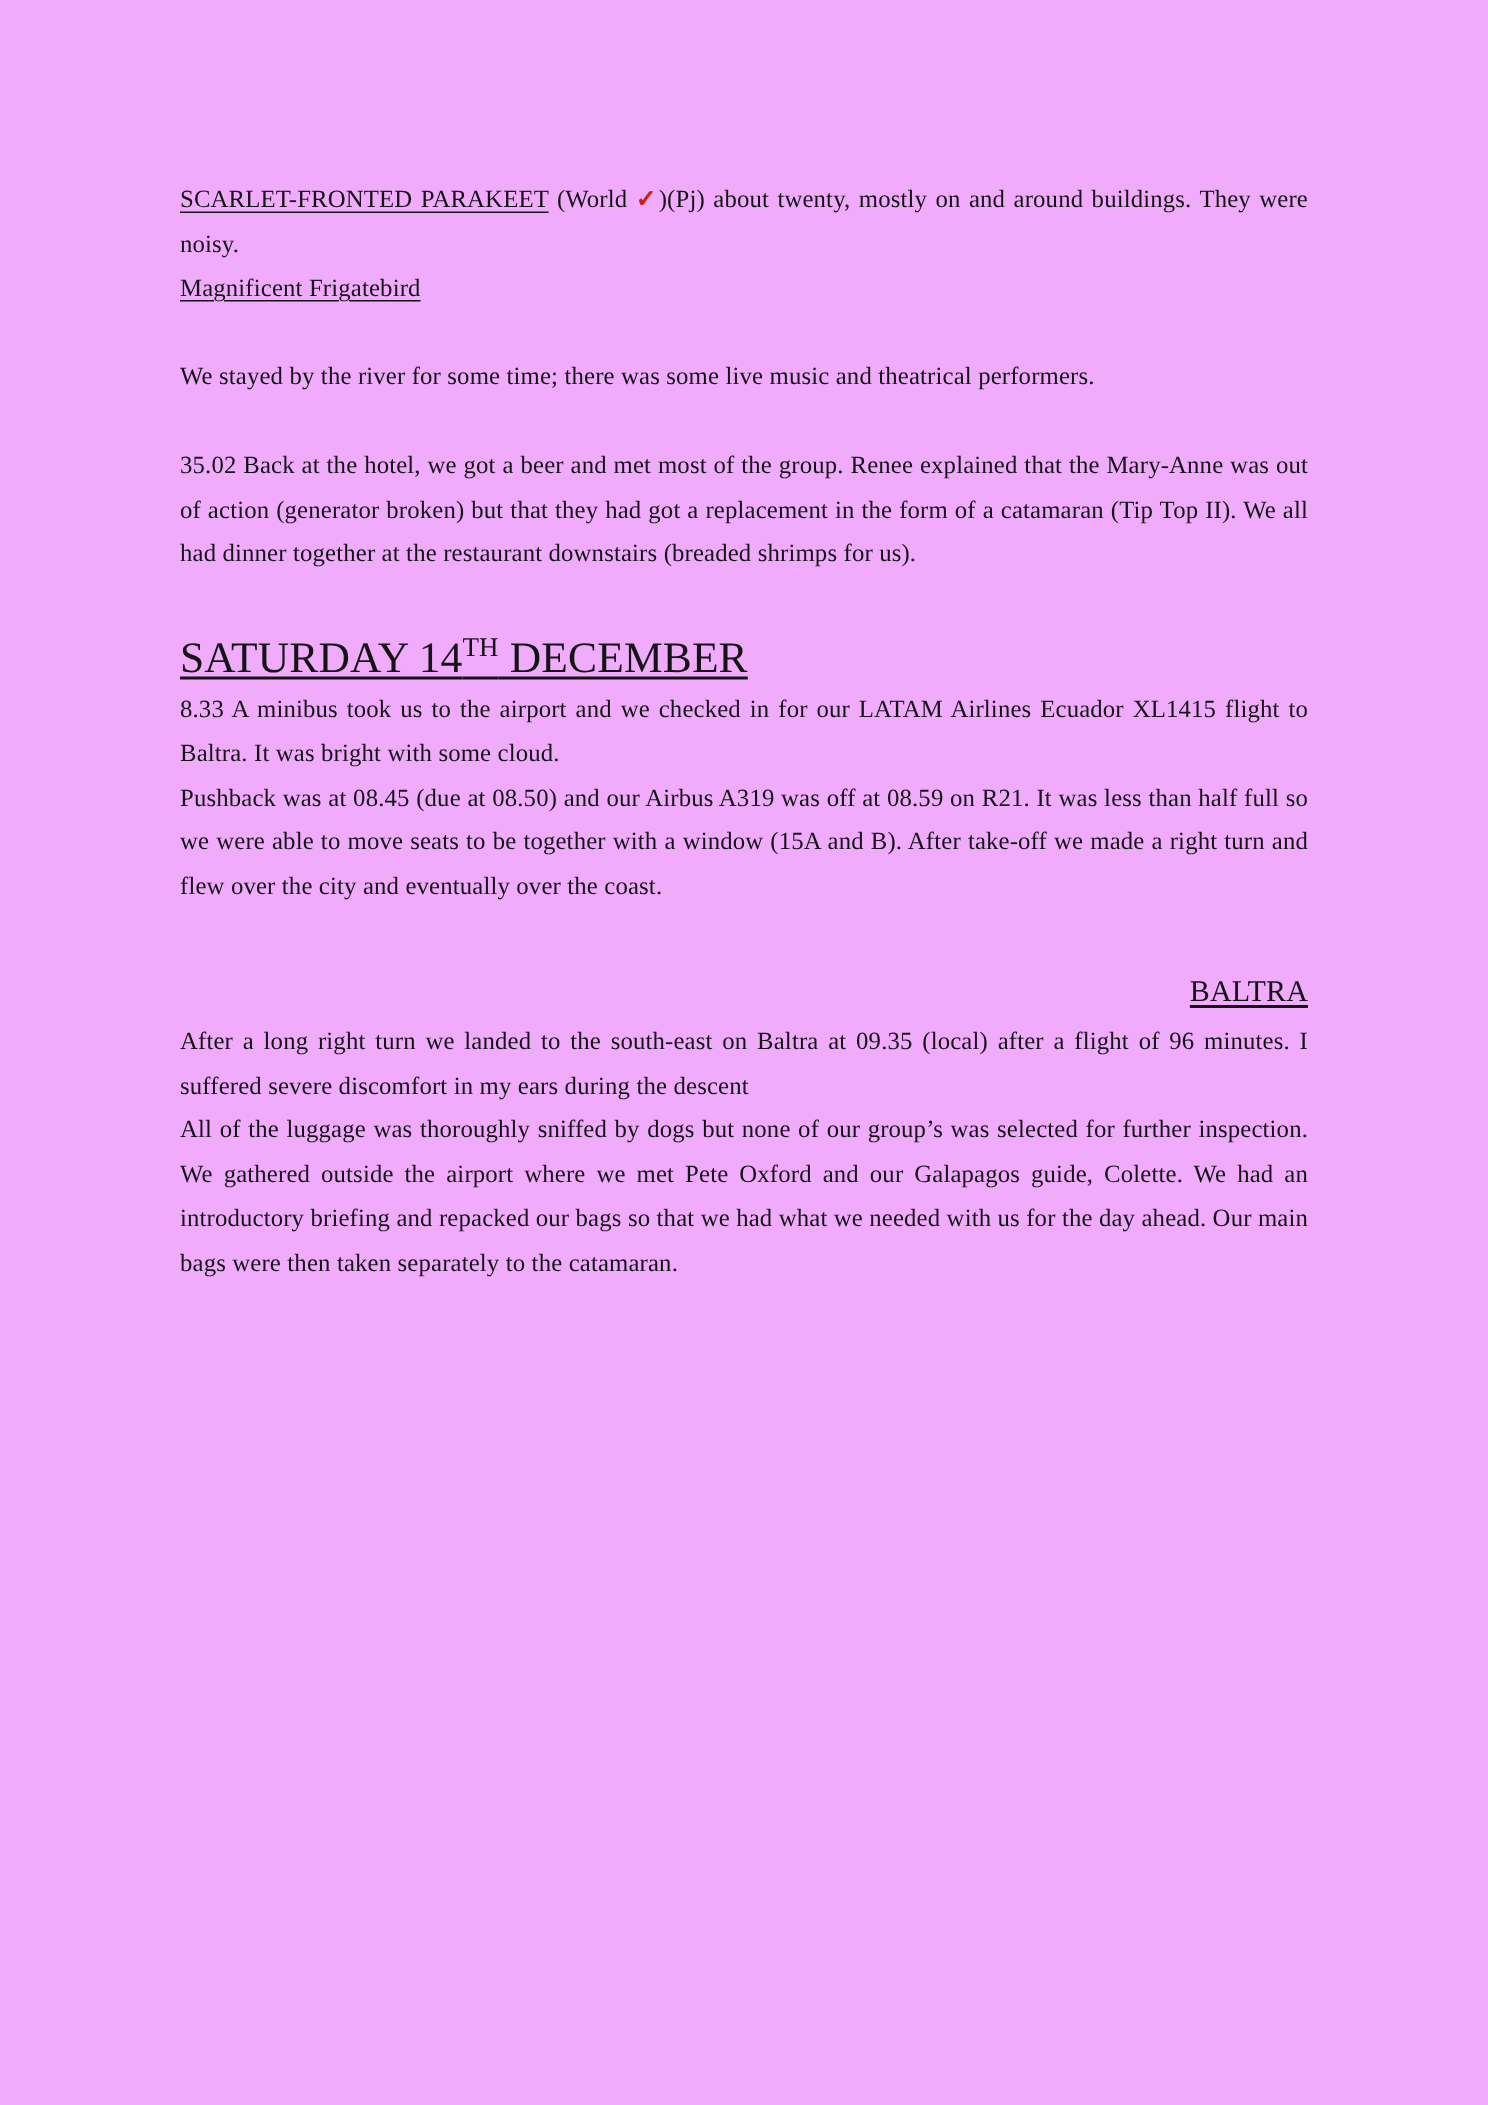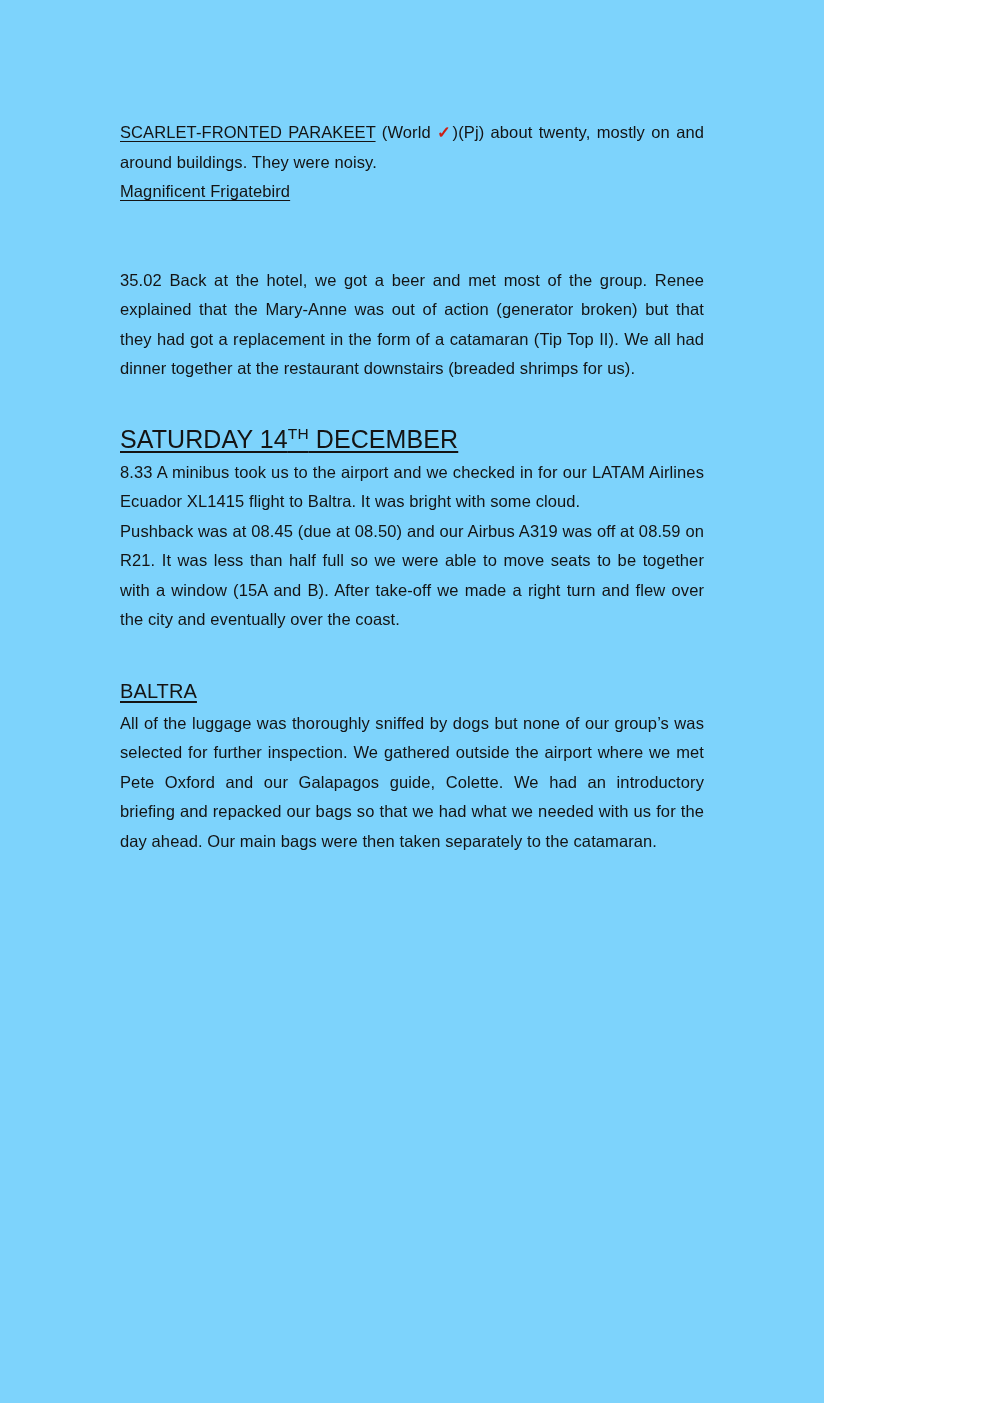--- a/index.html
+++ b/index.html
@@ -2,45 +2,45 @@
 <html><head>
 <meta charset="utf-8">
 <style>
   html, body {
     margin: 0;
     padding: 0;
     background: #ffffff;
   }
   .page {
     position: relative;
-    width: 824px;
+    width: 992px;
     min-height: 1403px;
     box-sizing: border-box;
-    background: #7dd3fc;
+    background: #f0abfc;
     padding: 118px 120px 60px 120px;
-    font-family: Liberation Sans, sans-serif;
+    font-family: Liberation Serif, serif;
     font-size: 16.5px;
     line-height: 29.5px;
     color: #141414;
     letter-spacing: 0.1px;
   }
   .paragraph {
     text-align: justify;
     text-justify: inter-word;
   }
   .heading {
-    font-size: 25px;
+    font-size: 29px;
     line-height: 34px;
     margin-top: 4px;
     margin-bottom: 2px;
   }
   .heading-centered {
     font-size: 20px;
     line-height: 32px;
-    text-align: left;
+    text-align: right;
     margin-top: 4px;
     margin-bottom: 2px;
   }
   .u {
     text-decoration: underline;
     text-underline-offset: 3px;
   }
   .red {
     font-weight: bold;
   }
@@ -53,24 +53,26 @@
   }
 </style>
 </head>
 <body>
 
 <div class="page">
   <div id="doc">
       <div class="paragraph"><span class="u">SCARLET-FRONTED PARAKEET</span><span> (World </span><span class="red" style="color: rgb(204, 31, 20);">✓</span><span>)(Pj) about twenty, mostly on and around buildings. They were noisy.</span></div>
       <div class="paragraph"><span class="u">Magnificent Frigatebird</span></div>
       <div class="spacer"></div>
+      <div class="paragraph"><span>We stayed by the river for some time; there was some live music and theatrical performers.</span></div>
       <div class="spacer"></div>
       <div class="paragraph"><span>35.02 Back at the hotel, we got a beer and met most of the group. Renee explained that the Mary-Anne was out of action (generator broken) but that they had got a replacement in the form of a catamaran (Tip Top II). We all had dinner together at the restaurant downstairs (breaded shrimps for us).</span></div>
       <div class="spacer" style="height: 34px;"></div>
       <div class="heading u"><span>SATURDAY 14</span><sup>TH</sup><span> DECEMBER</span></div>
       <div class="paragraph"><span>8.33 A minibus took us to the airport and we checked in for our LATAM Airlines Ecuador XL1415 flight to Baltra. It was bright with some cloud.</span></div>
       <div class="paragraph"><span>Pushback was at 08.45 (due at 08.50) and our Airbus A319 was off at 08.59 on R21. It was less than half full so we were able to move seats to be together with a window (15A and B). After take-off we made a right turn and flew over the city and eventually over the coast.</span></div>
       <div class="spacer" style="height: 36px;"></div>
       <div class="heading-centered u"><span>BALTRA</span></div>
+      <div class="paragraph"><span>After a long right turn we landed to the south-east on Baltra at 09.35 (local) after a flight of 96 minutes. I suffered severe discomfort in my ears during the descent</span></div>
       <div class="paragraph"><span>All of the luggage was thoroughly sniffed by dogs but none of our group’s was selected for further inspection. We gathered outside the airport where we met Pete Oxford and our Galapagos guide, Colette. We had an introductory briefing and repacked our bags so that we had what we needed with us for the day ahead. Our main bags were then taken separately to the catamaran.</span></div>
       <div class="spacer"></div>
     </div>
 </div>
 
 </body></html>

